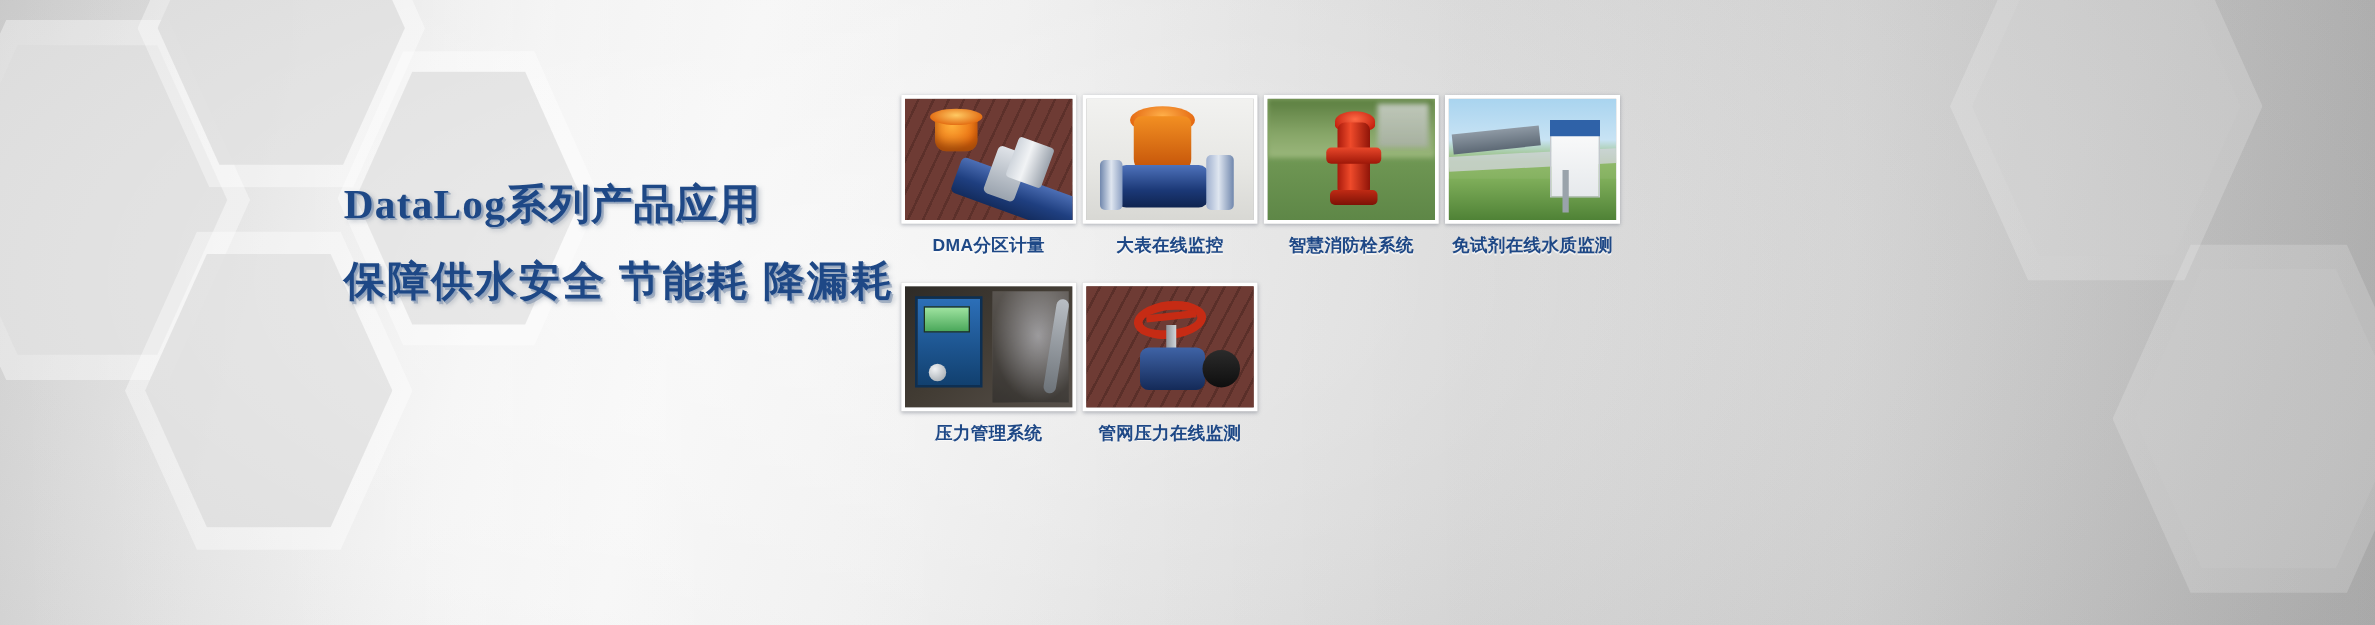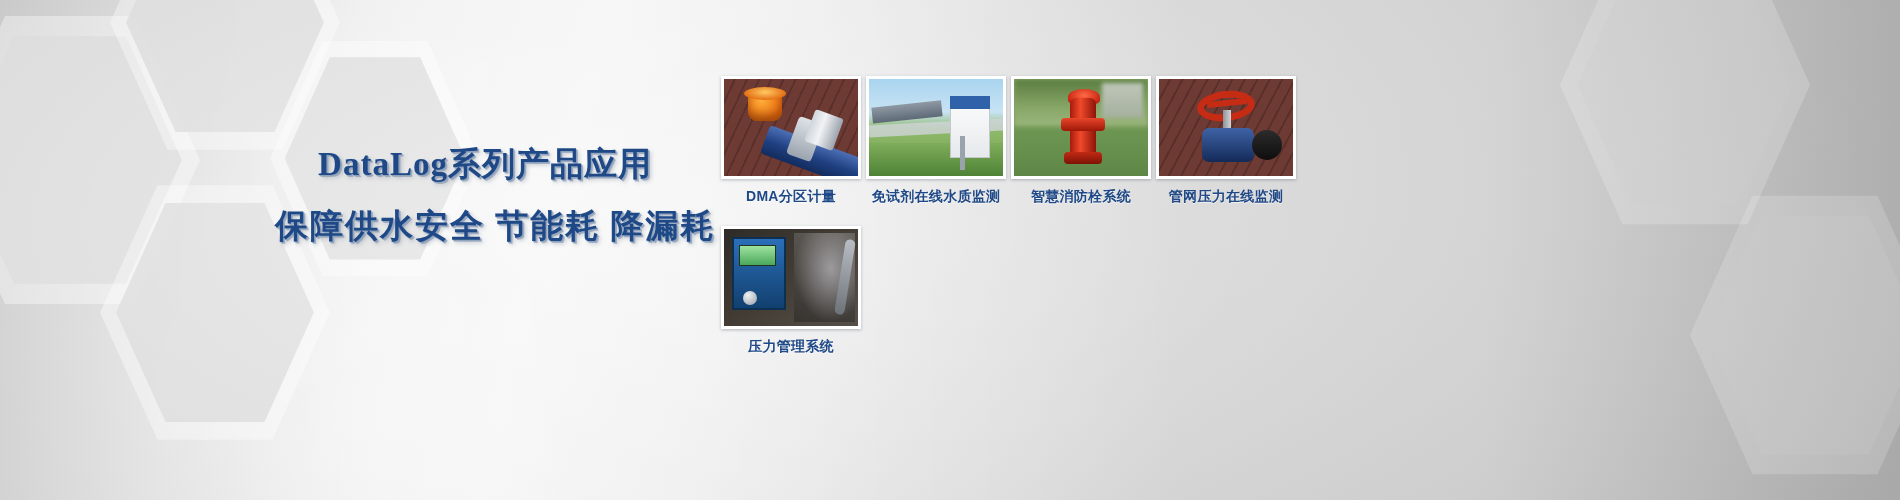--- a/index.html
+++ b/index.html
@@ -62,21 +62,21 @@
   .hexshape.inner {
     position:absolute; left:7%; top:7%; width:86%; height:86%;
     background:rgba(220,220,220,0.95);
   }
 
   
   #headline {
     position:absolute;
     left:275px; top:142px;
     width:420px;
-    text-align:center;
+    text-align:left;
     pointer-events:none;
   }
   #headline .line {
     font-family:"Liberation Serif", serif;
     font-weight:bold;
     color:#1e4886;
     letter-spacing:1px;
     white-space:nowrap;
     text-shadow:
       1px 1px 0 #8fa2bd,
@@ -433,70 +433,82 @@
             <div class="o-lip"></div>
           <div class="pipe"></div>
             <div class="flange"></div>
             <div class="cylinder"></div>
         </div>
       </div>
       <div class="cap">DMA分区计量</div>
     </div>
 
 
+    <div class="cell">
+      <div class="thumb">
+        <div class="art art-meter">
+          <div class="ocap"></div>
+            <div class="obody"></div>
+          <div class="bbody"></div>
+            <div class="bflange"></div>
+            <div class="lflange"></div>
+        </div>
+      </div>
+      <div class="cap">大表在线监控</div>
+    </div>
+
+    <div class="cell">
+      <div class="thumb">
+        <div class="art art-hyd">
+          <div class="sky"></div>
+            <div class="bldg"></div>
+          <div class="hcap"></div>
+            <div class="hbody"></div>
+          <div class="harm"></div>
+            <div class="hbase"></div>
+        </div>
+      </div>
+      <div class="cap">智慧消防栓系统</div>
+    </div>
 
     <div class="cell">
       <div class="thumb">
         <div class="art art-wq">
           <div class="bridge"></div>
             <div class="road"></div>
             <div class="grass"></div>
           <div class="cab"></div>
             <div class="cabHdr"></div>
             <div class="pole"></div>
         </div>
       </div>
       <div class="cap">免试剂在线水质监测</div>
     </div>
 
     <div class="cell">
       <div class="thumb">
-        <div class="art art-hyd">
-          <div class="sky"></div>
-            <div class="bldg"></div>
-          <div class="hcap"></div>
-            <div class="hbody"></div>
-          <div class="harm"></div>
-            <div class="hbase"></div>
+        <div class="art art-pm">
+          <div class="hose"></div>
+            <div class="hoseline"></div>
+          <div class="panel"></div>
+            <div class="screen"></div>
+            <div class="knob"></div>
         </div>
       </div>
-      <div class="cap">智慧消防栓系统</div>
+      <div class="cap">压力管理系统</div>
     </div>
 
     <div class="cell">
       <div class="thumb">
         <div class="art art-pnp">
           <div class="wheel"></div>
             <div class="spoke"></div>
             <div class="stem"></div>
           <div class="vbody"></div>
             <div class="dev"></div>
         </div>
       </div>
       <div class="cap">管网压力在线监测</div>
     </div>
 
-    <div class="cell">
-      <div class="thumb">
-        <div class="art art-pm">
-          <div class="hose"></div>
-            <div class="hoseline"></div>
-          <div class="panel"></div>
-            <div class="screen"></div>
-            <div class="knob"></div>
-        </div>
-      </div>
-      <div class="cap">压力管理系统</div>
-    </div>
-
 
   </div>
 </div>
 
 </body></html>

